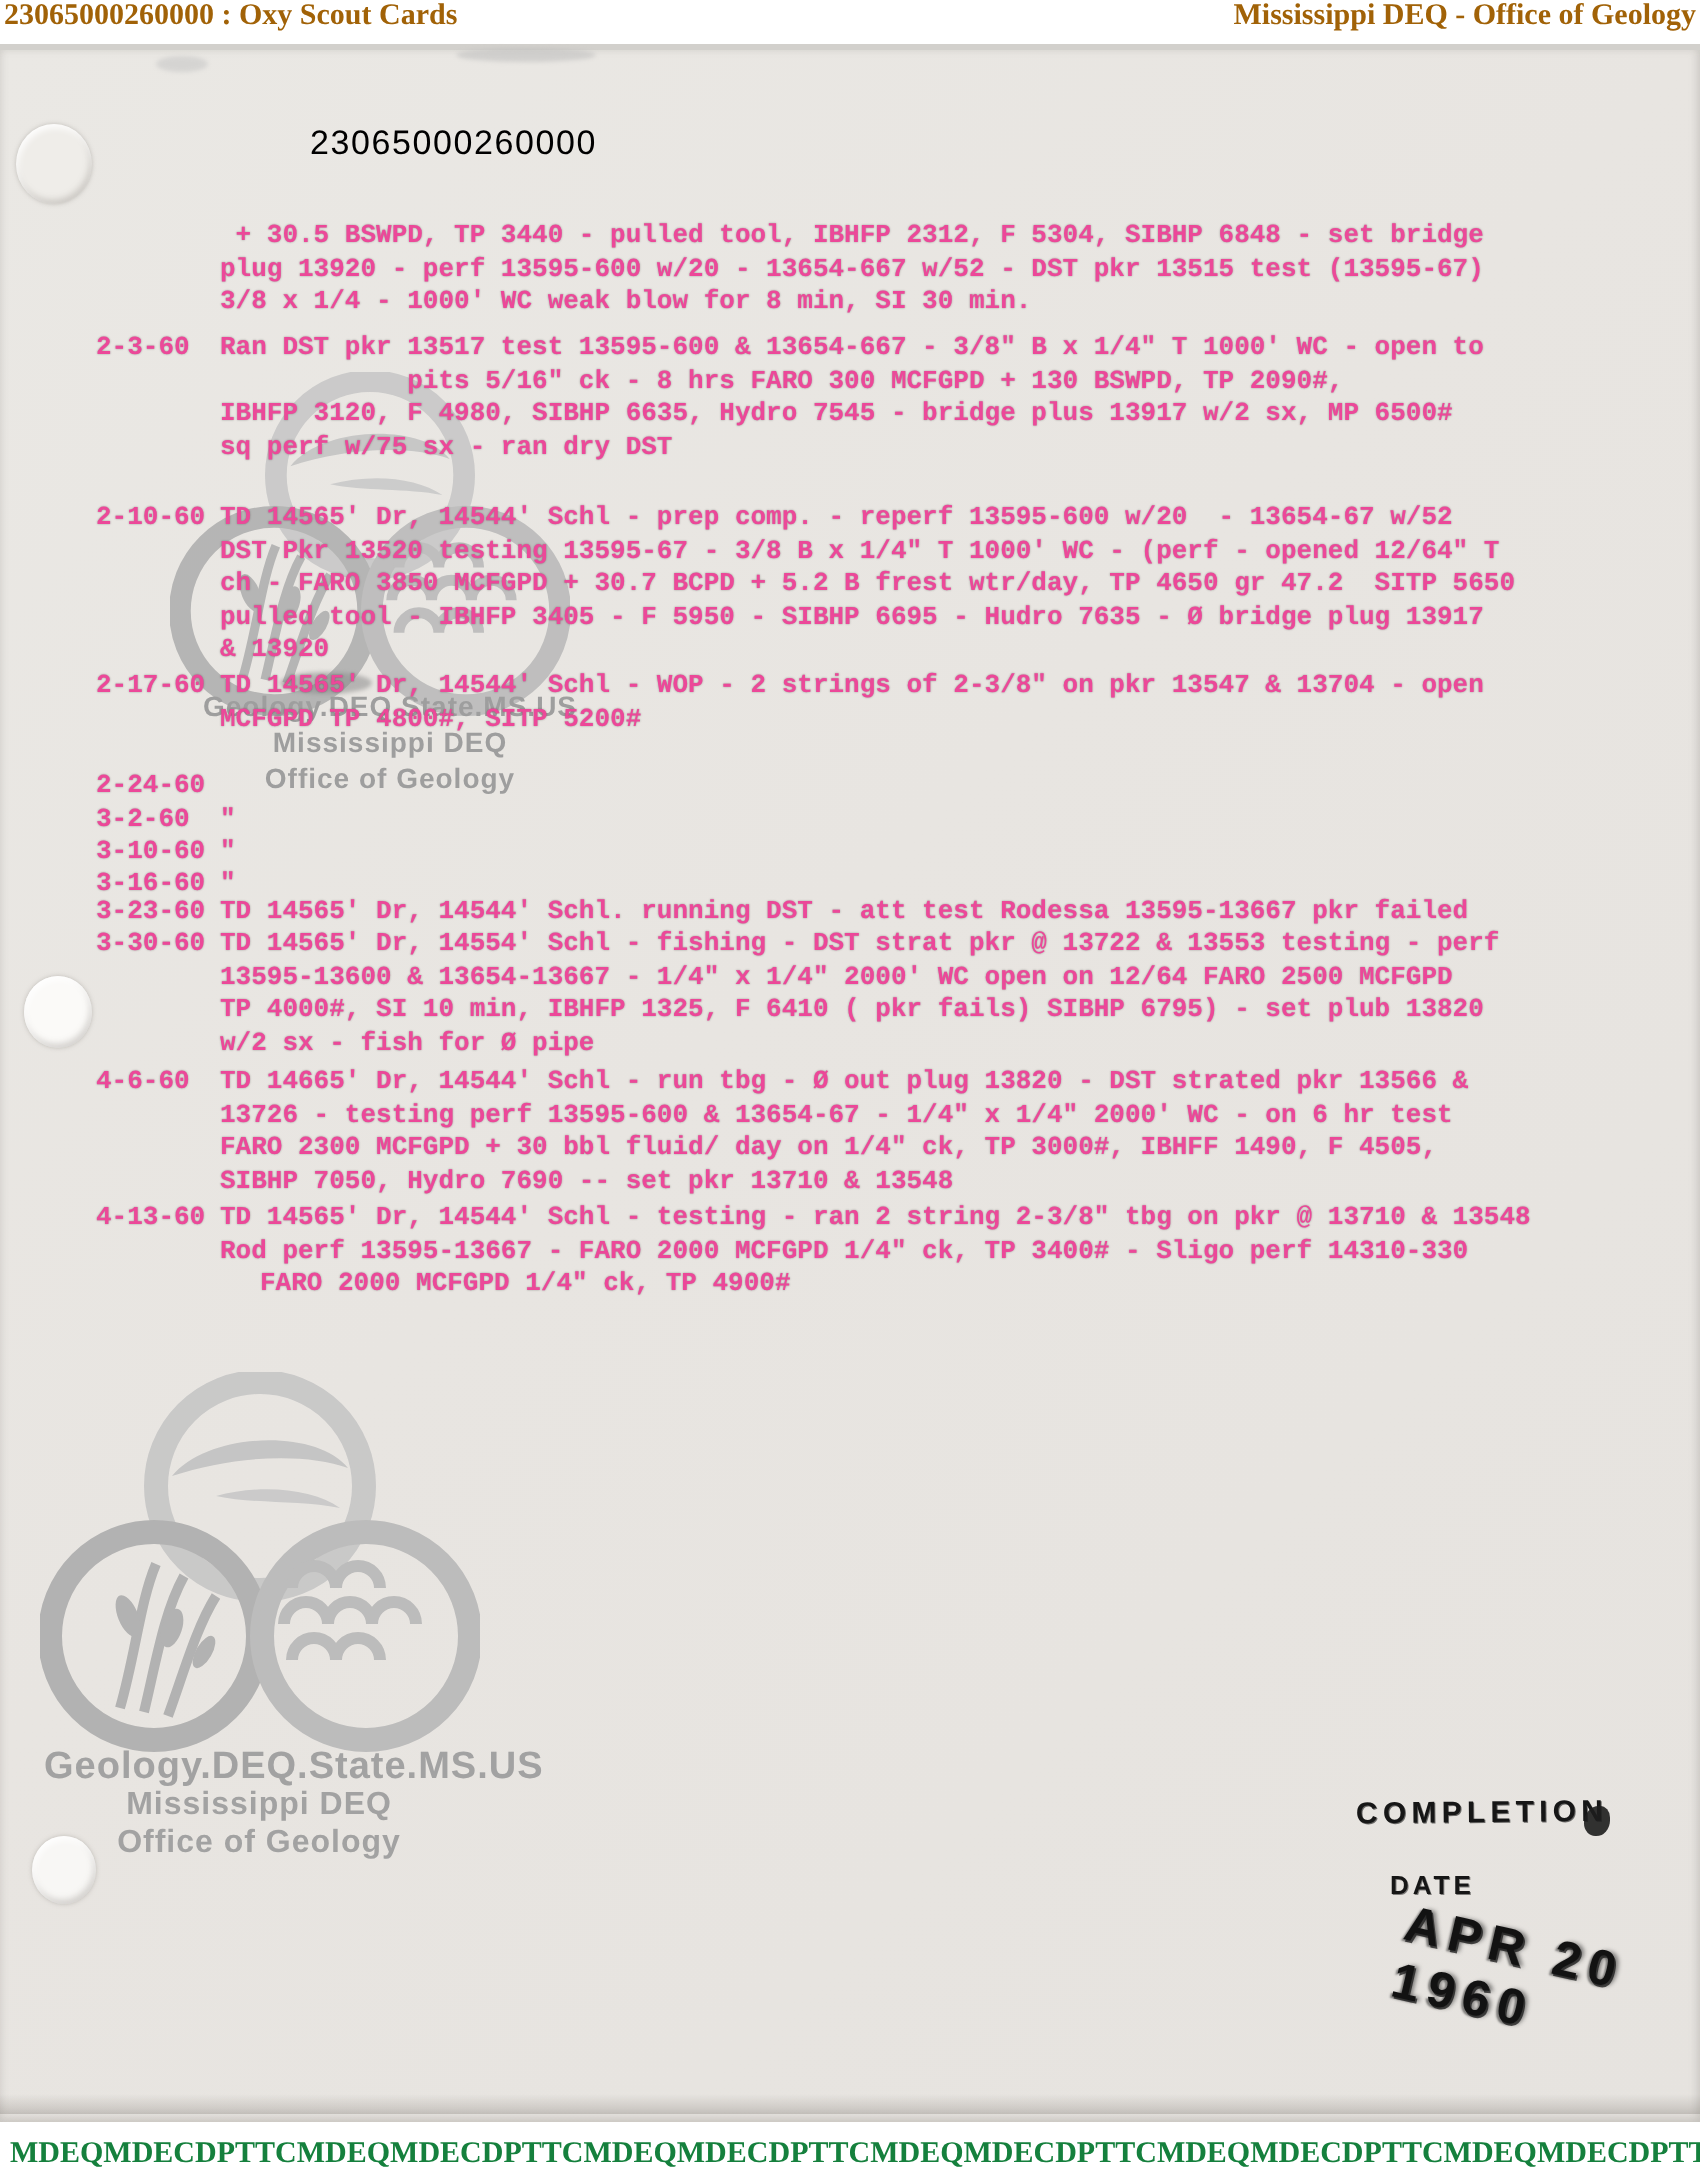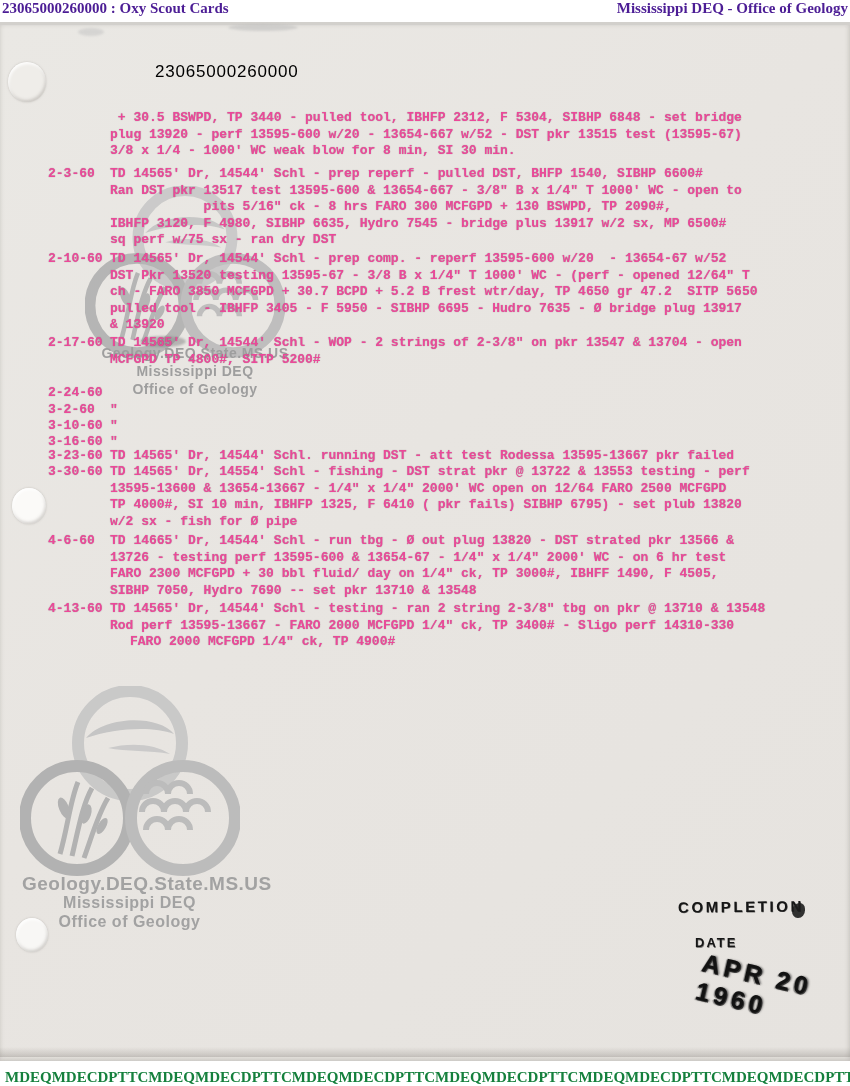--- a/index.html
+++ b/index.html
@@ -2,21 +2,21 @@
 <html><head>
 <meta charset="utf-8">
 <style>
   html,body{margin:0;padding:0;background:#fff;}
   .page{position:relative;width:850px;height:1086px;background:#ffffff;overflow:hidden;
         font-family:"Liberation Serif",serif;}
 
   
   .header-bar{position:absolute;top:0;left:0;width:850px;height:21px;background:#ffffff;
               display:flex;justify-content:space-between;align-items:flex-start;
-              font-weight:bold;font-size:15px;color:#4c1d95;padding:0 2px;box-sizing:border-box;}
+              font-weight:bold;font-size:15px;color:#a16207;padding:0 2px;box-sizing:border-box;}
   .footer-bar{position:absolute;top:1062px;left:0;width:850px;height:24px;background:#ffffff;
               display:flex;justify-content:space-between;align-items:flex-end;
               font-weight:bold;font-size:15px;color:#15803d;padding:0 5px;box-sizing:border-box;}
 
   
   .scan{position:absolute;top:22px;left:0;width:850px;height:1036px;
         background:linear-gradient(135deg,#eae8e4 0%,#e8e5e1 45%,#e6e3df 100%);
         border-top:3px solid #d2d0cc;
         box-shadow:inset 0 -2px 5px rgba(90,85,80,.18), inset -2px 0 4px rgba(120,115,110,.10);}
   .scan-bottom-edge{position:absolute;top:1047px;left:0;width:850px;height:10px;
@@ -150,21 +150,20 @@
           <span class="date"></span>
           <div class="lines">
             <div class="line"> + 30.5 BSWPD, TP 3440 - pulled tool, IBHFP 2312, F 5304, SIBHP 6848 - set bridge</div>
             <div class="line">plug 13920 - perf 13595-600 w/20 - 13654-667 w/52 - DST pkr 13515 test (13595-67)</div>
             <div class="line">3/8 x 1/4 - 1000' WC weak blow for 8 min, SI 30 min.</div>
           </div>
         </div>
         <div class="entry e2">
           <span class="date">2-3-60</span>
           <div class="lines">
-            <div class="line">TD 14565' Dr, 14544' Schl - prep reperf - pulled DST, BHFP 1540, SIBHP 6600#</div>
             <div class="line">Ran DST pkr 13517 test 13595-600 &amp; 13654-667 - 3/8" B x 1/4" T 1000' WC - open to</div>
             <div class="line">            pits 5/16" ck - 8 hrs FARO 300 MCFGPD + 130 BSWPD, TP 2090#,</div>
             <div class="line">IBHFP 3120, F 4980, SIBHP 6635, Hydro 7545 - bridge plus 13917 w/2 sx, MP 6500#</div>
             <div class="line">sq perf w/75 sx - ran dry DST</div>
           </div>
         </div>
         <div class="entry e3">
           <span class="date">2-10-60</span>
           <div class="lines">
             <div class="line">TD 14565' Dr, 14544' Schl - prep comp. - reperf 13595-600 w/20  - 13654-67 w/52</div>

